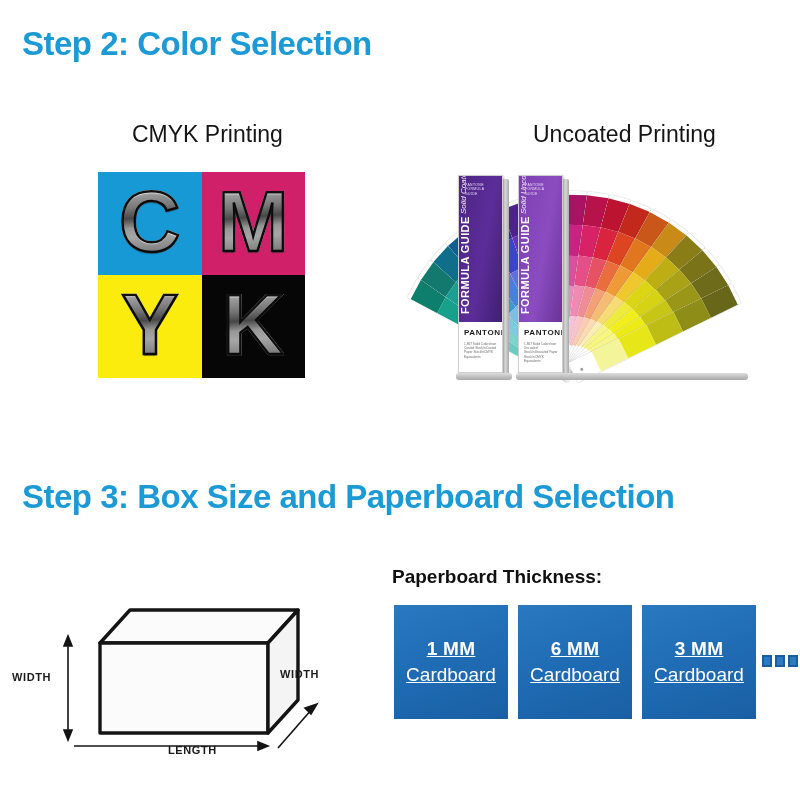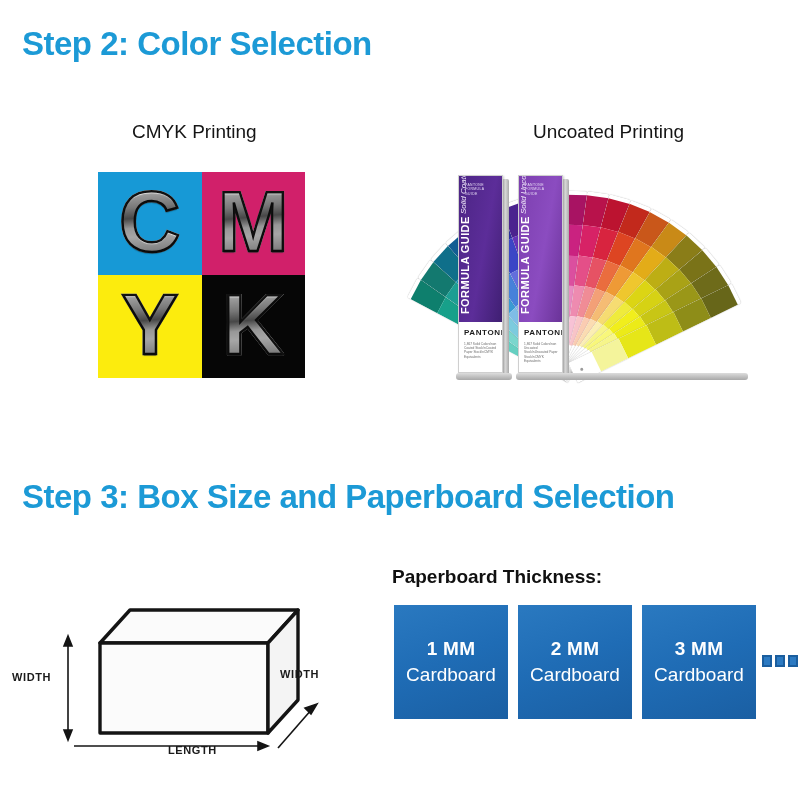--- a/index.html
+++ b/index.html
@@ -23,21 +23,21 @@
     font-weight: bold;
     color: #1C9AD6;
     letter-spacing: -0.5px;
     white-space: nowrap;
   }
   #step2-heading { left: 22px; top: 25px; font-size: 33px; }
   #step3-heading { left: 22px; top: 478px; font-size: 33px; }
 
   .sub-heading {
     position: absolute;
-    font-size: 19px;
+    font-size: 23px;
     color: #151515;
     white-space: nowrap;
   }
   #cmyk-label   { left: 132px; top: 121px; }
   #pantone-label{ left: 533px; top: 121px; }
 
   
   #cmyk-figure {
     position: absolute;
     left: 98px;
@@ -240,20 +240,21 @@
     top: 605px;
     width: 114px;
     height: 114px;
     background: linear-gradient(160deg,#2A79C0 0%, #1F6CB5 48%, #1A5FA3 100%);
     color: #ffffff;
     display: flex;
     flex-direction: column;
     align-items: center;
     justify-content: center;
     gap: 4px;
+    text-decoration: underline;
   }
   #card-1mm { left: 394px; }
   #card-2mm { left: 518px; }
   #card-3mm { left: 642px; }
   .card-mm  { font-size: 19px; font-weight: bold; letter-spacing: .3px; }
   .card-sub { font-size: 19px; font-weight: normal; }
 
   #thickness-more {
     position: absolute;
     left: 762px;
@@ -549,21 +550,21 @@
 <div id="label-length" class="dim-label">LENGTH</div>
 <div id="label-width" class="dim-label">WIDTH</div>
 
 <div id="thickness-title">Paperboard Thickness:</div>
 
 <div class="thickness-card" id="card-1mm">
   <span class="card-mm">1 MM</span>
   <span class="card-sub">Cardboard</span>
 </div>
 <div class="thickness-card" id="card-2mm">
-  <span class="card-mm">2 MM</span>
+  <span class="card-mm">6 MM</span>
   <span class="card-sub">Cardboard</span>
 </div>
 <div class="thickness-card" id="card-3mm">
   <span class="card-mm">3 MM</span>
   <span class="card-sub">Cardboard</span>
 </div>
 
 <div id="thickness-more">
   <span></span>
   <span></span>

